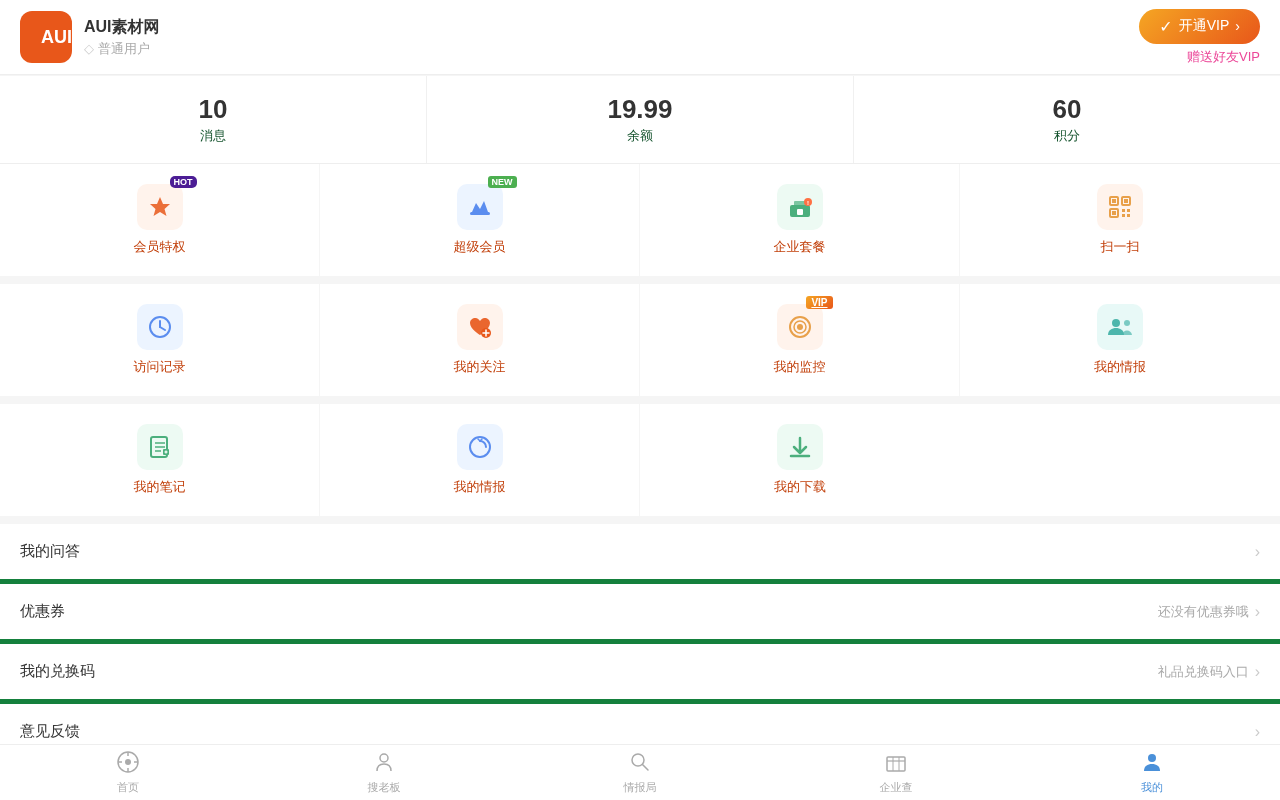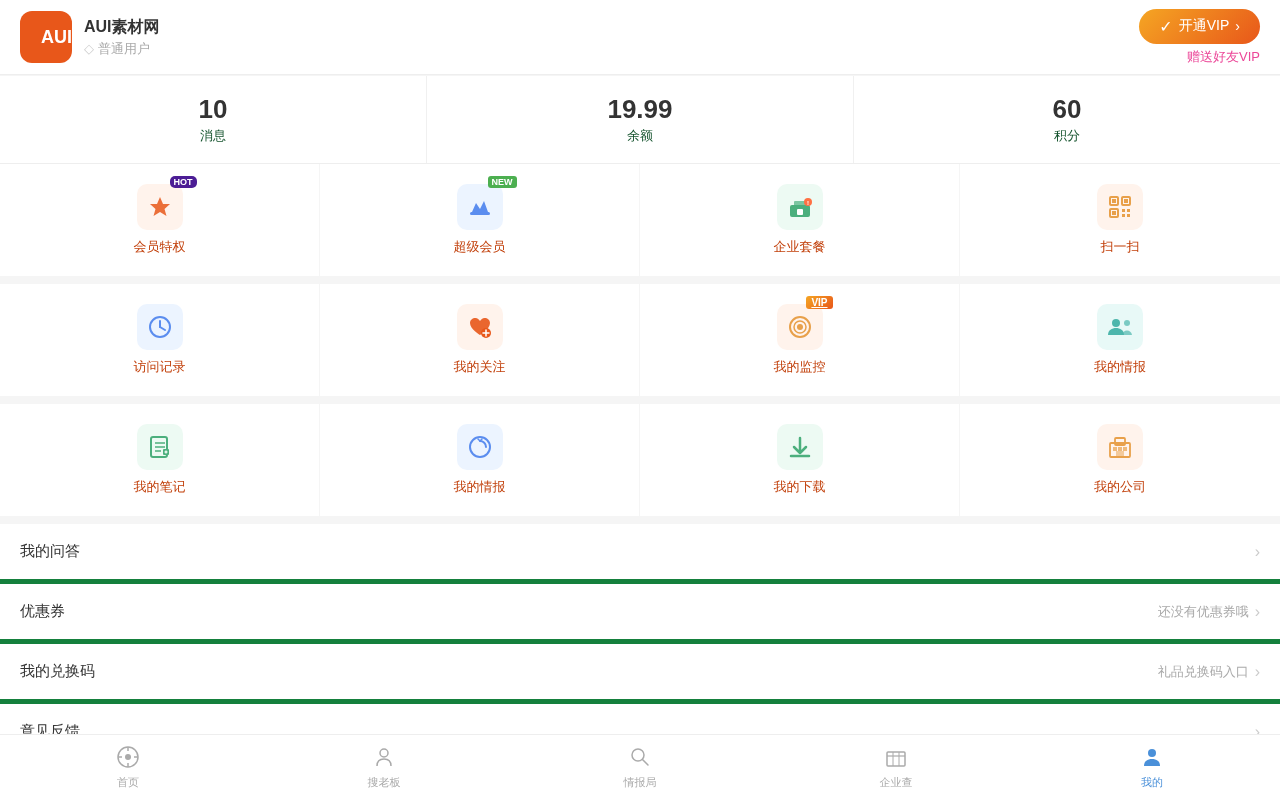--- a/index.html
+++ b/index.html
@@ -97,21 +97,21 @@
     }
     .list-item:last-child { border-bottom: none; }
     .list-item-left { font-size: 15px; color: #333; }
     .list-item-right { display: flex; align-items: center; gap: 6px; color: #aaa; font-size: 13px; }
     .chevron { font-size: 16px; color: #ccc; }
 
     
     .bottom-nav {
       position: fixed; bottom: 0; left: 0; width: 1280px;
       background: white; border-top: 1px solid #eee;
-      display: flex; height: 66px;
+      display: flex; height: 56px;
     }
     .nav-item {
       flex: 1; display: flex; flex-direction: column; align-items: center;
       justify-content: center; gap: 2px; cursor: pointer; color: #aaa;
       font-size: 11px;
     }
     .nav-item.active { color: #4a90d9; }
     .nav-icon { font-size: 20px; }
   </style>
 </head>
@@ -313,35 +313,20 @@
       <div class="menu-icon icon-green">
         <svg width="28" height="28" viewBox="0 0 28 28" fill="none" xmlns="http://www.w3.org/2000/svg">
           <path d="M14 5 L14 18 M8 14 L14 20 L20 14" stroke="#4caf7d" stroke-width="2.5" stroke-linecap="round" stroke-linejoin="round" fill="none"></path>
           <line x1="5" y1="23" x2="23" y2="23" stroke="#4caf7d" stroke-width="2.5" stroke-linecap="round"></line>
         </svg>
       </div>
     </div>
     <span class="menu-label">我的下载</span>
   </div>
 
-  <div class="menu-item">
-    <div class="menu-icon-wrapper">
-      <div class="menu-icon icon-orange">
-        <svg width="28" height="28" viewBox="0 0 28 28" fill="none" xmlns="http://www.w3.org/2000/svg">
-          <rect x="4" y="10" width="20" height="14" rx="1" fill="none" stroke="#e8a04a" stroke-width="1.8"></rect>
-          <rect x="9" y="5" width="10" height="7" rx="1" fill="none" stroke="#e8a04a" stroke-width="1.8"></rect>
-          <rect x="7" y="14" width="4" height="4" fill="#e8a04a" opacity="0.7"></rect>
-          <rect x="12" y="14" width="4" height="4" fill="#e8a04a" opacity="0.7"></rect>
-          <rect x="17" y="14" width="4" height="4" fill="#e8a04a" opacity="0.7"></rect>
-          <rect x="10" y="18" width="8" height="6" fill="#e8a04a" opacity="0.5"></rect>
-        </svg>
-      </div>
-    </div>
-    <span class="menu-label">我的公司</span>
-  </div>
 </div>
 
 <div class="list-section">
   <div class="list-item">
     <span class="list-item-left">我的问答</span>
     <div class="list-item-right">
       <span class="chevron">›</span>
     </div>
   </div>
   <div class="list-item">

